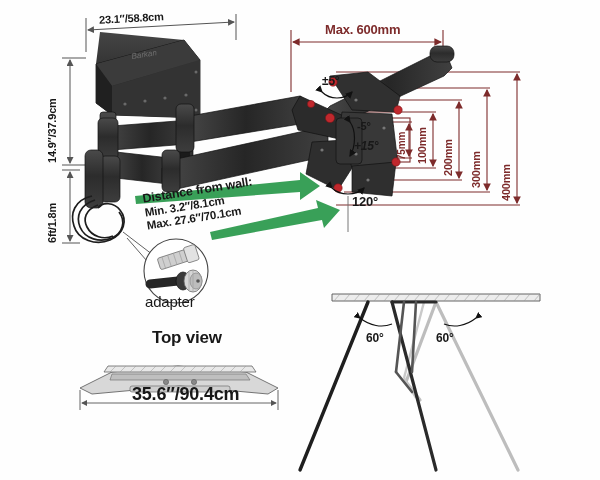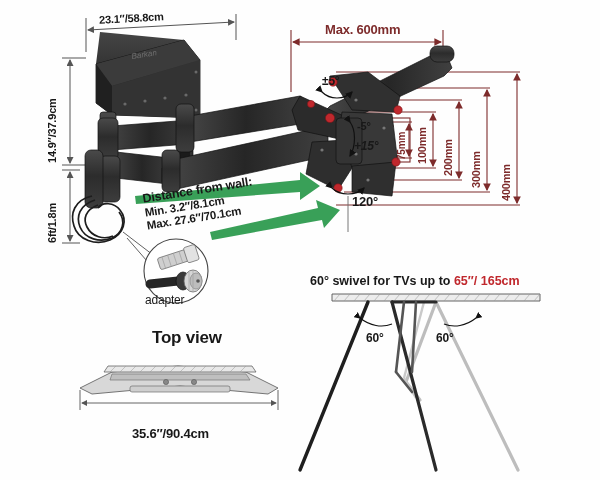--- a/index.html
+++ b/index.html
@@ -324,25 +324,22 @@
   <div class="lbl dimtxt rot90" style="left:442px;top:176px;font-size:11px;">200mm</div>
   <div class="lbl dimtxt rot90" style="left:470px;top:188px;font-size:11px;">300mm</div>
   <div class="lbl dimtxt rot90" style="left:500px;top:201px;font-size:11px;">400mm</div>
 
   <div style="position:absolute;left:144px;top:183px;transform:rotate(-9deg);">
     <div class="lbl blk" style="position:relative;font-size:12.5px;">Distance from wall:</div>
     <div class="lbl blk" style="position:relative;font-size:11.5px;margin-top:1px;">Min. 3.2″/8.1cm</div>
     <div class="lbl blk" style="position:relative;font-size:11.5px;margin-top:1px;">Max. 27.6″/70.1cm</div>
   </div>
 
-  <div class="lbl blk" style="left:145px;top:293px;font-size:12px;font-weight:400;">adapter</div>
-
-  <div style="position:absolute;left:310px;top:274px;font-size:12.5px;font-weight:700;white-space:nowrap;">
-    <span class="blk">60° swivel for TVs up to </span><span style="color:#c0282d;">65″/ 165cm</span>
-  </div>
+  <div class="lbl blk" style="left:145px;top:293px;font-size:15px;font-weight:400;">adapter</div>
+
 
   <div class="lbl blk" style="left:366px;top:331px;font-size:12px;">60°</div>
   <div class="lbl blk" style="left:436px;top:331px;font-size:12px;">60°</div>
 
   <div class="lbl blk" style="left:152px;top:328px;font-size:17px;">Top view</div>
-  <div class="lbl blk" style="left:132px;top:426px;font-size:13px;">35.6″/90.4cm</div>
+  <div class="lbl blk" style="left:132px;top:384px;font-size:18px;">35.6″/90.4cm</div>
 
 </div>
 
 </body></html>

